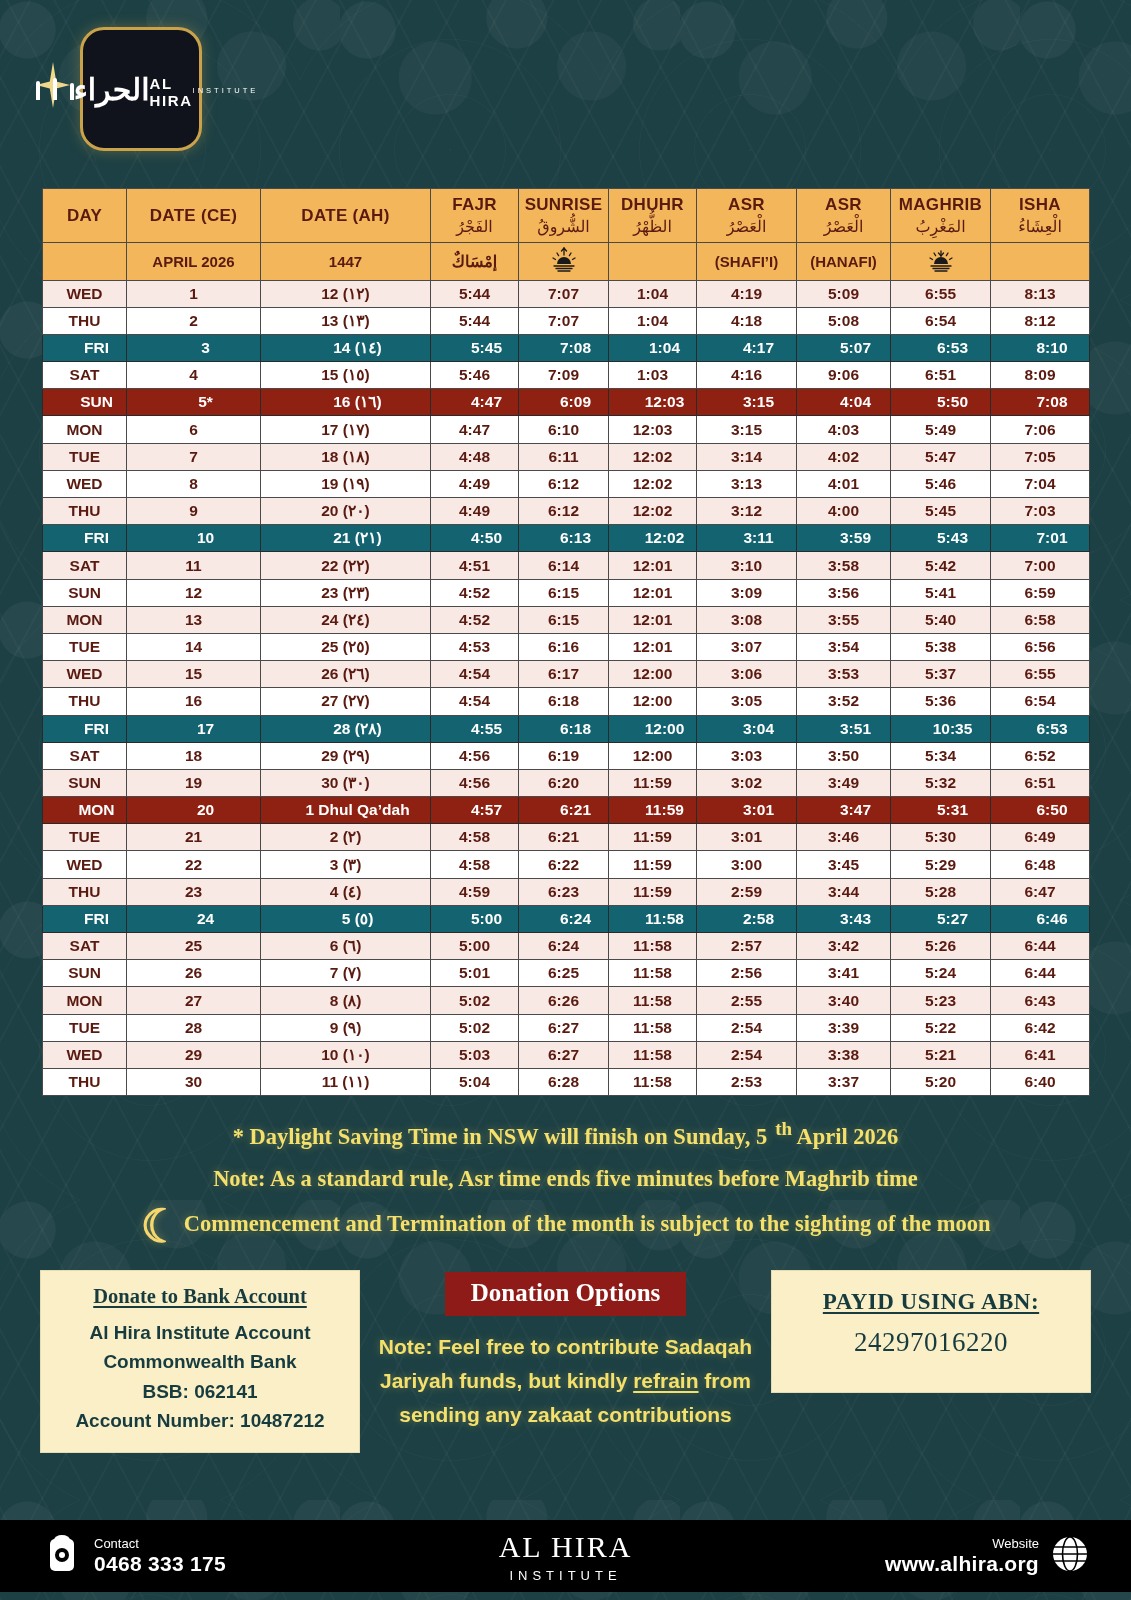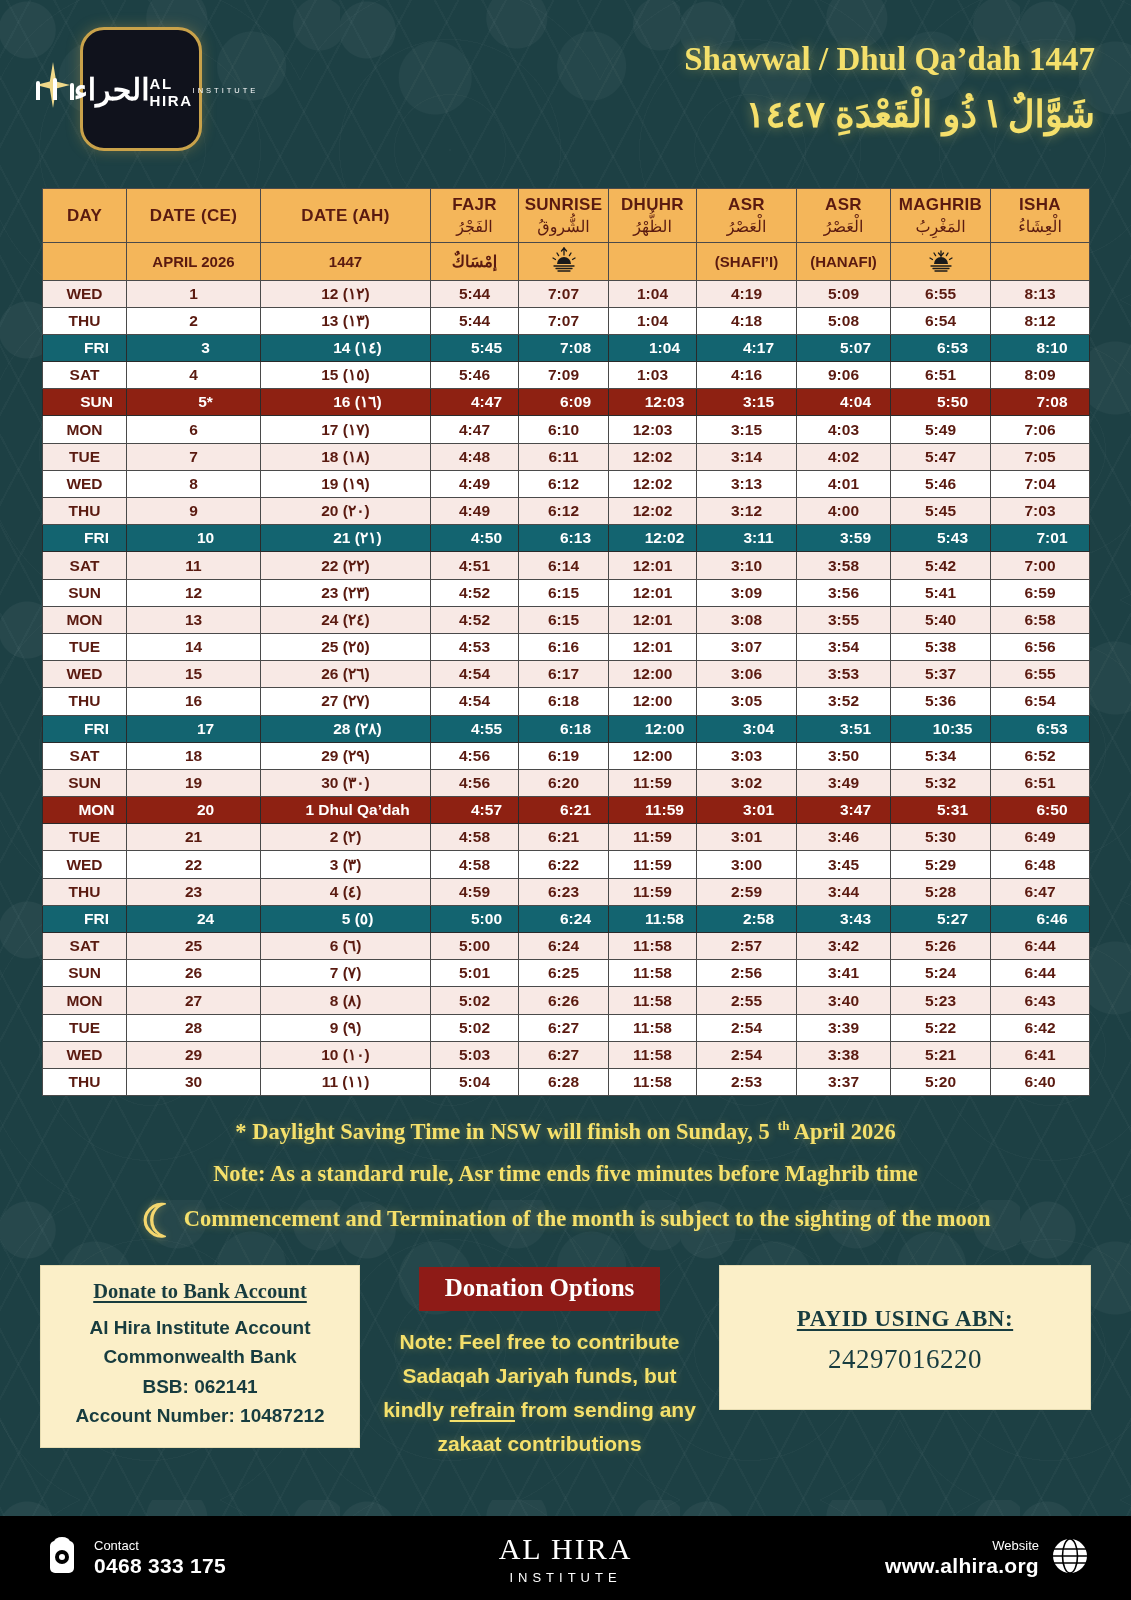--- a/index.html
+++ b/index.html
@@ -105,21 +105,21 @@
   .sun-icon svg { display: block; }
 
   
   .notes { margin-top: 14px; text-align: center; }
   .note-line {
     font-family: "Liberation Serif", serif; font-weight: bold;
     color: #f5e06b; font-size: 22.5px; line-height: 1.1;
     padding: 9px 0;
     text-shadow: 0 0 9px rgba(245,224,107,0.35);
   }
-  .note-line sup { font-size: 13px; vertical-align: super; margin-left: 8px; }
+  .note-line sup { font-size: 19px; vertical-align: super; margin-left: 8px; }
   .note-moon { display: inline-flex; align-items: center; justify-content: center; gap: 2px; }
   .moon-glyph { color: #f5d76e; font-size: 46px; line-height: 0.6; position: relative; top: 3px; }
 
   
   .donate-row {
     display: flex; align-items: flex-start; gap: 18px;
     margin: 16px 40px 0 40px;
   }
   .card-cream {
     background: #fbefc8; border: 1px solid #e6dcb2;
@@ -140,34 +140,34 @@
     display: inline-block; background: #8e1b17; color: #ffffff;
     font-family: "Liberation Serif", serif; font-weight: bold;
     font-size: 25px; padding: 7px 26px 9px 26px;
   }
   .donation-note {
     color: #f5e06b; font-weight: bold; font-size: 21px;
     line-height: 1.62; margin-top: 14px;
     text-shadow: 0 0 8px rgba(245,224,107,0.3);
   }
   .donation-note u { text-decoration: underline; text-underline-offset: 3px; }
-  .payid-card { width: 372px; padding: 40px 10px 34px 10px; }
+  .payid-card { width: 320px; padding: 18px 10px 34px 10px; }
   .payid-title {
     font-family: "Liberation Serif", serif; font-weight: bold;
     font-size: 23px; color: #173c3f; text-decoration: underline;
     text-underline-offset: 3px; letter-spacing: 0.5px;
   }
   .payid-num {
     font-family: "Liberation Serif", serif;
     font-size: 27px; color: #173c3f; margin-top: 12px; letter-spacing: 0.5px;
   }
 
   
   .footer {
-    position: absolute; left: 0; bottom: 0; width: 1131px; height: 84px;
+    position: absolute; left: 0; bottom: 8px; width: 1131px; height: 72px;
     background: #000000; display: flex; align-items: center;
     padding: 0 42px; z-index: 2;
   }
   .foot-left, .foot-right { display: flex; align-items: center; gap: 12px; width: 330px; }
   .foot-right { justify-content: flex-end; }
   .foot-label { color: #ffffff; font-size: 13px; line-height: 1.25; }
   .foot-value { color: #ffffff; font-size: 21px; font-weight: bold; letter-spacing: 0.3px; }
   .foot-center { flex: 1; text-align: center; }
   .foot-brand {
     font-family: "Liberation Serif", serif; color: #ffffff;
@@ -195,24 +195,20 @@
       <div class="logo-minarets">
         <div class="minaret m1"></div>
           <div class="minaret m2"></div>
           <div class="minaret m3"></div>
       </div>
       <div class="logo-arabic">الحراء</div>
       <div class="logo-name">AL HIRA</div>
       <div class="logo-sub">INSTITUTE</div>
     </div>
 
-    <div class="right-block">
-      <div class="right-en">Shawwal / Dhul Qa’dah 1447</div>
-      <div class="right-ar">شَوَّالٌ \ ذُو الْقَعْدَةِ ١٤٤٧</div>
-    </div>
   </div>
 
   <div class="table-wrap">
     <table>
       <colgroup>
         <col style="width:84px">
           <col style="width:134px">
           <col style="width:170px">
         <col style="width:88px">
           <col style="width:90px">

